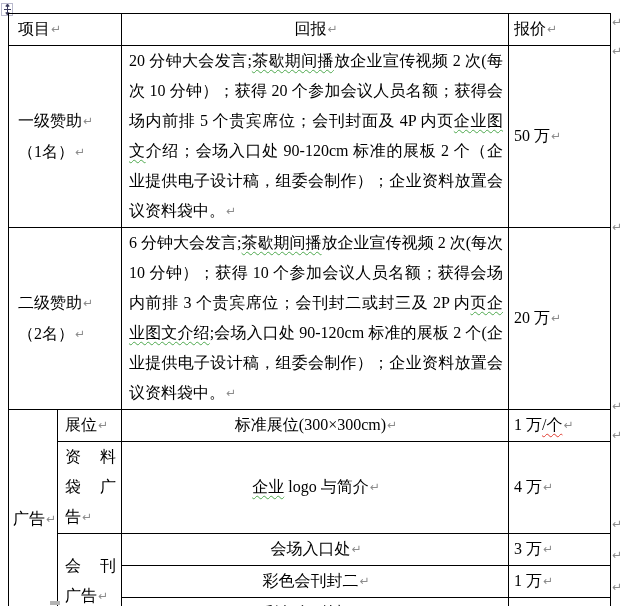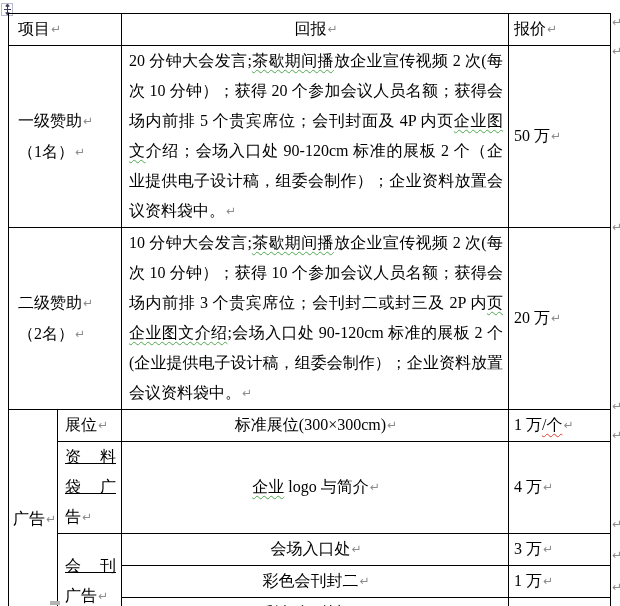--- a/index.html
+++ b/index.html
@@ -31,21 +31,21 @@
   tr.r4{height:89px;}
   tr.r5{height:31px;}
   tr.r6{height:32px;}
   tr.r7{height:25px;}
   td.c-item{padding-left:9px;}
   td.c-ret{text-align:justify;}
   td.c-ret-single{text-align:center;white-space:nowrap;}
   td.c-price{padding-left:5px;white-space:nowrap;}
   td.c-ad{padding-left:4px;white-space:nowrap;}
   td.c-sub{padding:0 5px 0 7px;}
-  .just{text-align:justify;text-align-last:justify;display:block;text-decoration:underline;}
+  .just{text-align:justify;text-align-last:justify;display:block;}
   .wavy-green{
     text-decoration-line:underline;text-decoration-style:wavy;
     text-decoration-color:#4ea84e;text-decoration-thickness:1px;text-underline-offset:3px;
   }
   .wavy-red{
     text-decoration-line:underline;text-decoration-style:wavy;
     text-decoration-color:#e03c31;text-decoration-thickness:1px;text-underline-offset:3px;
   }
   .mark{
     color:#8c8c8c;font-size:12px;font-family:"DejaVu Sans",sans-serif;
@@ -100,21 +100,21 @@
       </td>
       <td class="c-price"><span>50 万</span><span class="mark">↵</span></td>
     </tr>
 
     <tr class="r2">
       <td colspan="2" class="c-item">
         <div><span>二级赞助</span><span class="mark">↵</span></div>
         <div><span>（2名）</span><span class="mark">↵</span></div>
       </td>
       <td class="c-ret">
-        <span>10 分钟大会发言;</span><span class="wavy-green">茶歇期间播</span><span>放企业宣传视频 2 次(每次 10 分钟）；获得 10 个参加会议人员名额；获得会场内前排 3 个贵宾席位；会刊封二或封三及 2P 内</span><span class="wavy-green">页企业图文介绍</span><span>;会场入口处 90-120cm 标准的展板 2 个(企业提供电子设计稿，组委会制作）；企业资料放置会议资料袋中。</span><span class="mark">↵</span>
+        <span>6 分钟大会发言;</span><span class="wavy-green">茶歇期间播</span><span>放企业宣传视频 2 次(每次 10 分钟）；获得 10 个参加会议人员名额；获得会场内前排 3 个贵宾席位；会刊封二或封三及 2P 内</span><span class="wavy-green">页企业图文介绍</span><span>;会场入口处 90-120cm 标准的展板 2 个(企业提供电子设计稿，组委会制作）；企业资料放置会议资料袋中。</span><span class="mark">↵</span>
       </td>
       <td class="c-price"><span>20 万</span><span class="mark">↵</span></td>
     </tr>
 
     <tr class="r3">
       <td rowspan="5" class="c-ad"><span>广告</span><span class="mark">↵</span></td>
       <td class="c-sub"><span>展位</span><span class="mark">↵</span></td>
       <td class="c-ret-single"><span>标准展位(300×300cm)</span><span class="mark">↵</span></td>
       <td class="c-price"><span>1 万</span><span class="wavy-red">/个</span><span class="mark">↵</span></td>
     </tr>

